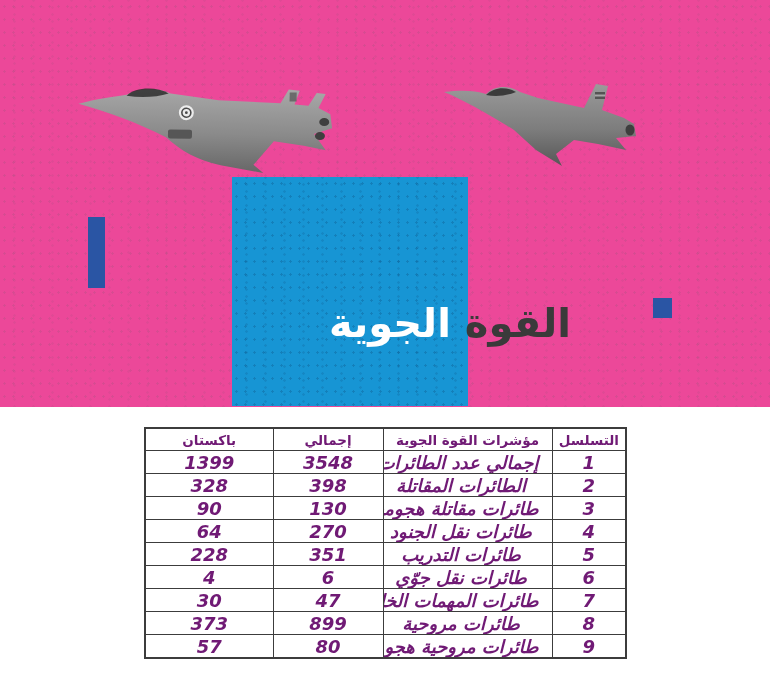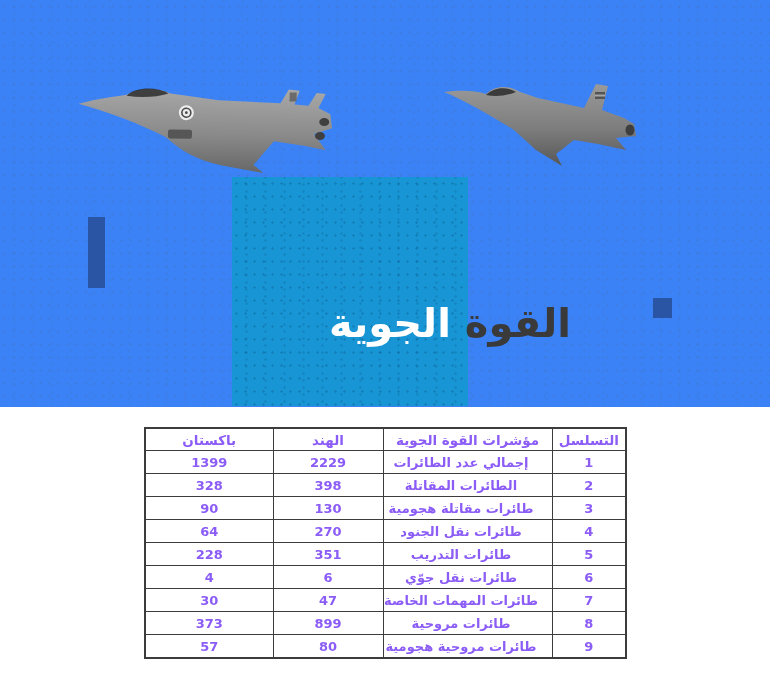--- a/index.html
+++ b/index.html
@@ -4,21 +4,21 @@
 <style>
   html,body { margin:0; padding:0; }
   body {
     width:770px; height:674px; position:relative; overflow:hidden;
     background:#ffffff;
     font-family:"DejaVu Sans", sans-serif;
   }
   
   .band {
     position:absolute; left:0; top:0; width:770px; height:407px;
-    background:#3b82f6;
+    background:#ec4899;
   }
   .speckle {
     position:absolute; inset:0; pointer-events:none;
     background-image:
       radial-gradient(circle, rgba(85,90,96,0.13) 1px, transparent 1.4px),
       radial-gradient(circle, rgba(85,90,96,0.08) 1px, transparent 1.5px);
     background-size: 9px 13px, 19px 7px;
     background-position: 0 0, 5px 4px;
   }
   .accent-square {
@@ -45,25 +45,25 @@
   .title .w-light { color:#ffffff; }
 
   
   .table-wrap { position:absolute; left:144px; top:427px; }
   table.airpower {
     border-collapse:collapse; direction:rtl; table-layout:fixed;
     width:481px; background:#ffffff; border:2px solid #3c3c3c;
   }
   .airpower th, .airpower td {
     border:1px solid #3c3c3c; padding:0;
-    font-weight:700; color:#8b5cf6; text-align:center;
+    font-weight:700; color:#701a75; text-align:center;
     overflow:hidden; white-space:nowrap;
   }
   .airpower th { height:21px; font-size:13.5px; }
-  .airpower td { height:22px; font-size:13px; }
+  .airpower td { height:22px; font-size:18px;font-style:italic; }
   .airpower td.c-ind { text-align:center; padding-right:13px; }
   .airpower th.c-ind { padding-right:0; }
   .col-seq { width:74px; } .col-ind { width:169px; }
   .col-india { width:110px; } .col-pak { width:128px; }
 </style>
 </head>
 <body>
 
 <div class="band">
   <div class="speckle"></div>
@@ -126,29 +126,29 @@
     <colgroup>
       <col class="col-seq">
         <col class="col-ind">
         <col class="col-india">
         <col class="col-pak">
     </colgroup>
     <thead>
       <tr>
         <th>التسلسل</th>
         <th class="c-ind">مؤشرات القوة الجوية</th>
-        <th>الهند</th>
+        <th>إجمالي</th>
         <th>باكستان</th>
       </tr>
     </thead>
     <tbody>
       <tr>
         <td>1</td>
         <td class="c-ind">إجمالي عدد الطائرات</td>
-        <td>2229</td>
+        <td>3548</td>
         <td>1399</td>
       </tr>
       <tr>
         <td>2</td>
         <td class="c-ind">الطائرات المقاتلة</td>
         <td>398</td>
         <td>328</td>
       </tr>
       <tr>
         <td>3</td>

